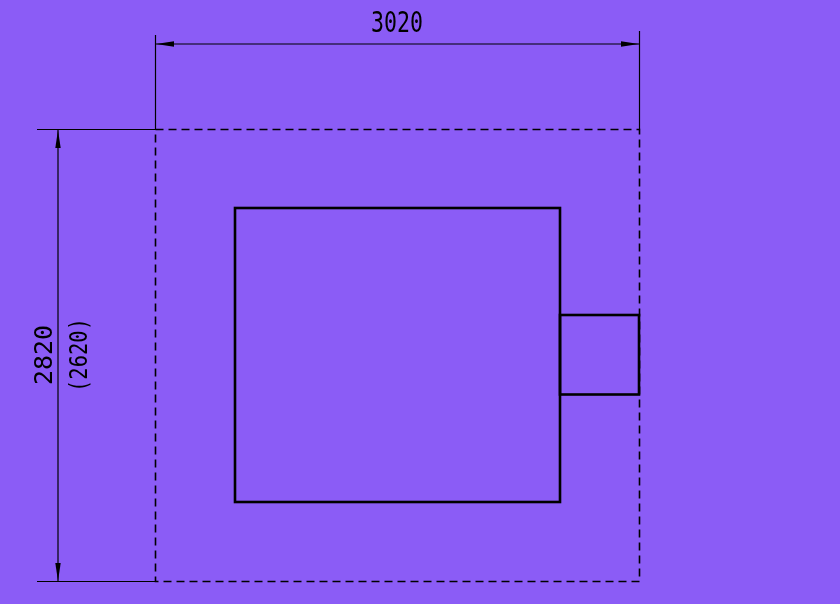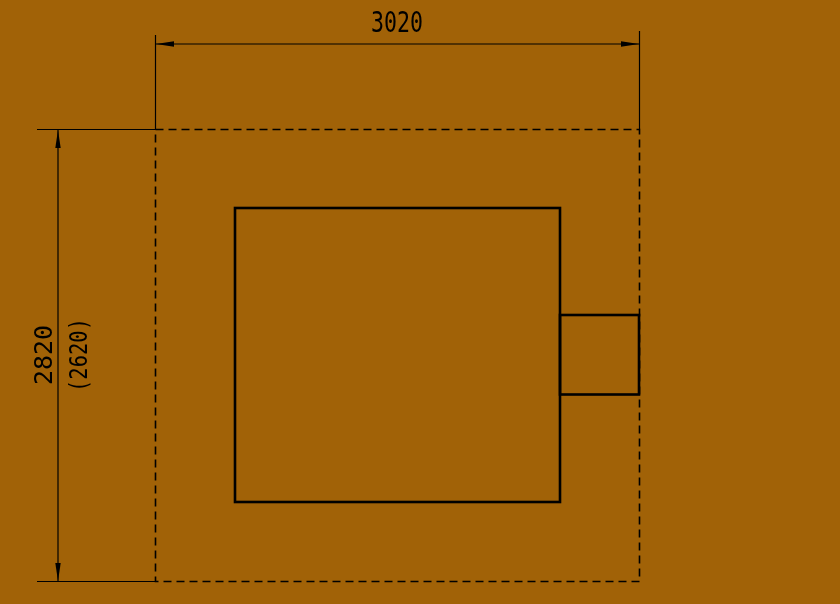--- a/index.html
+++ b/index.html
@@ -4,21 +4,21 @@
 <style>
   html, body {
     margin: 0;
     padding: 0;
     background: #ffffff;
   }
   .canvas {
     position: relative;
     width: 840px;
     height: 604px;
-    background: #a16207;
+    background: #8b5cf6;
     overflow: hidden;
   }
   svg { display: block; }
   text {
     font-family: "DejaVu Sans Mono", "Liberation Mono", monospace;
     fill: #000000;
   }
 </style>
 </head>
 <body>

